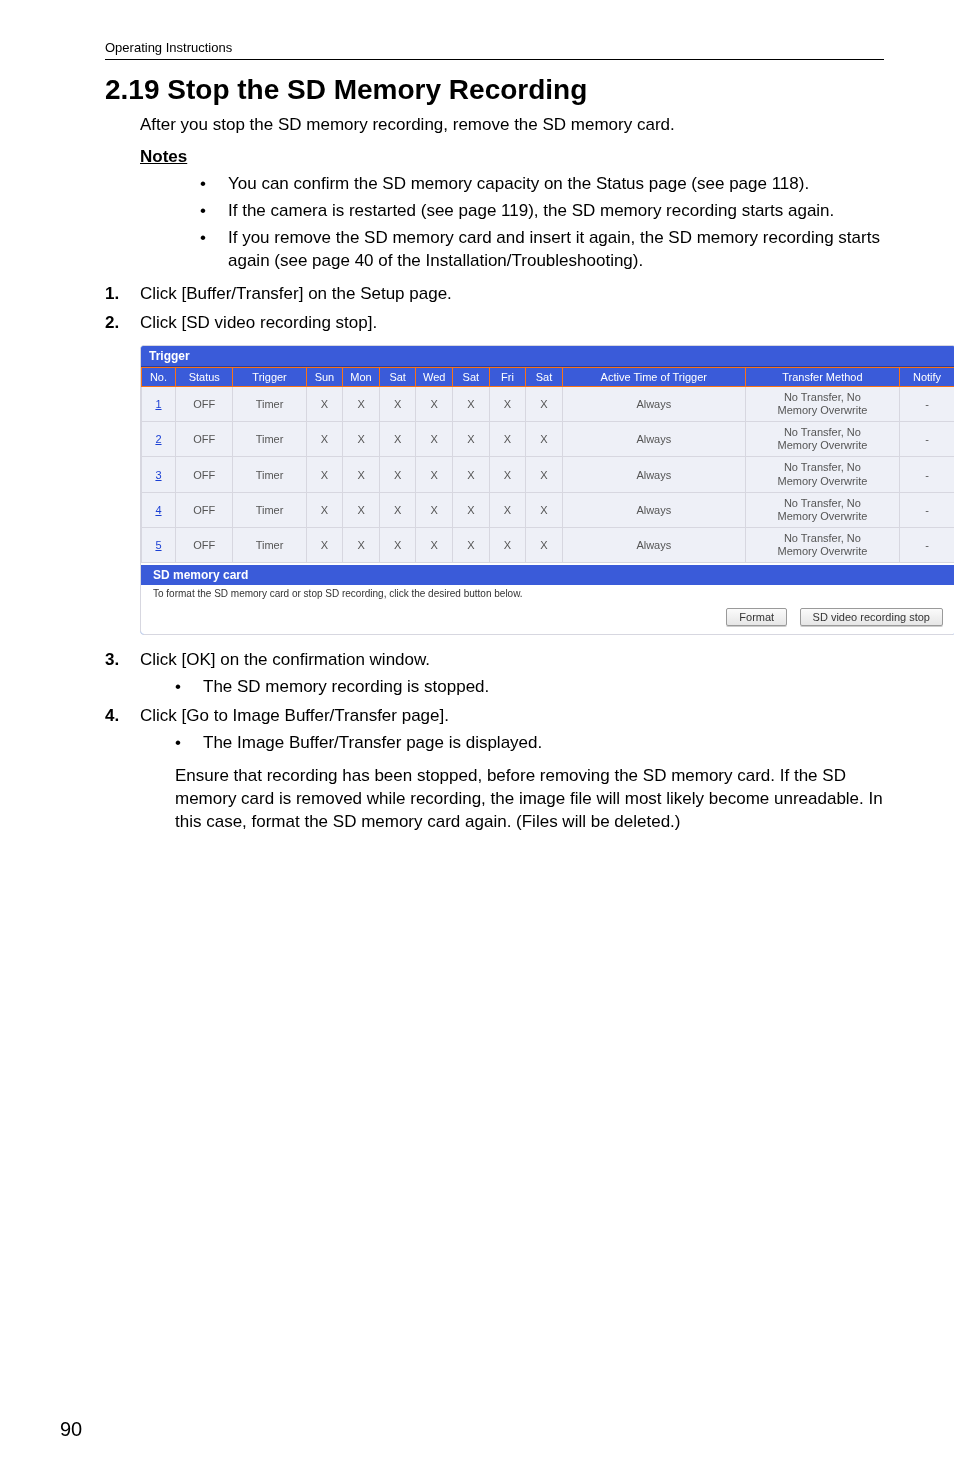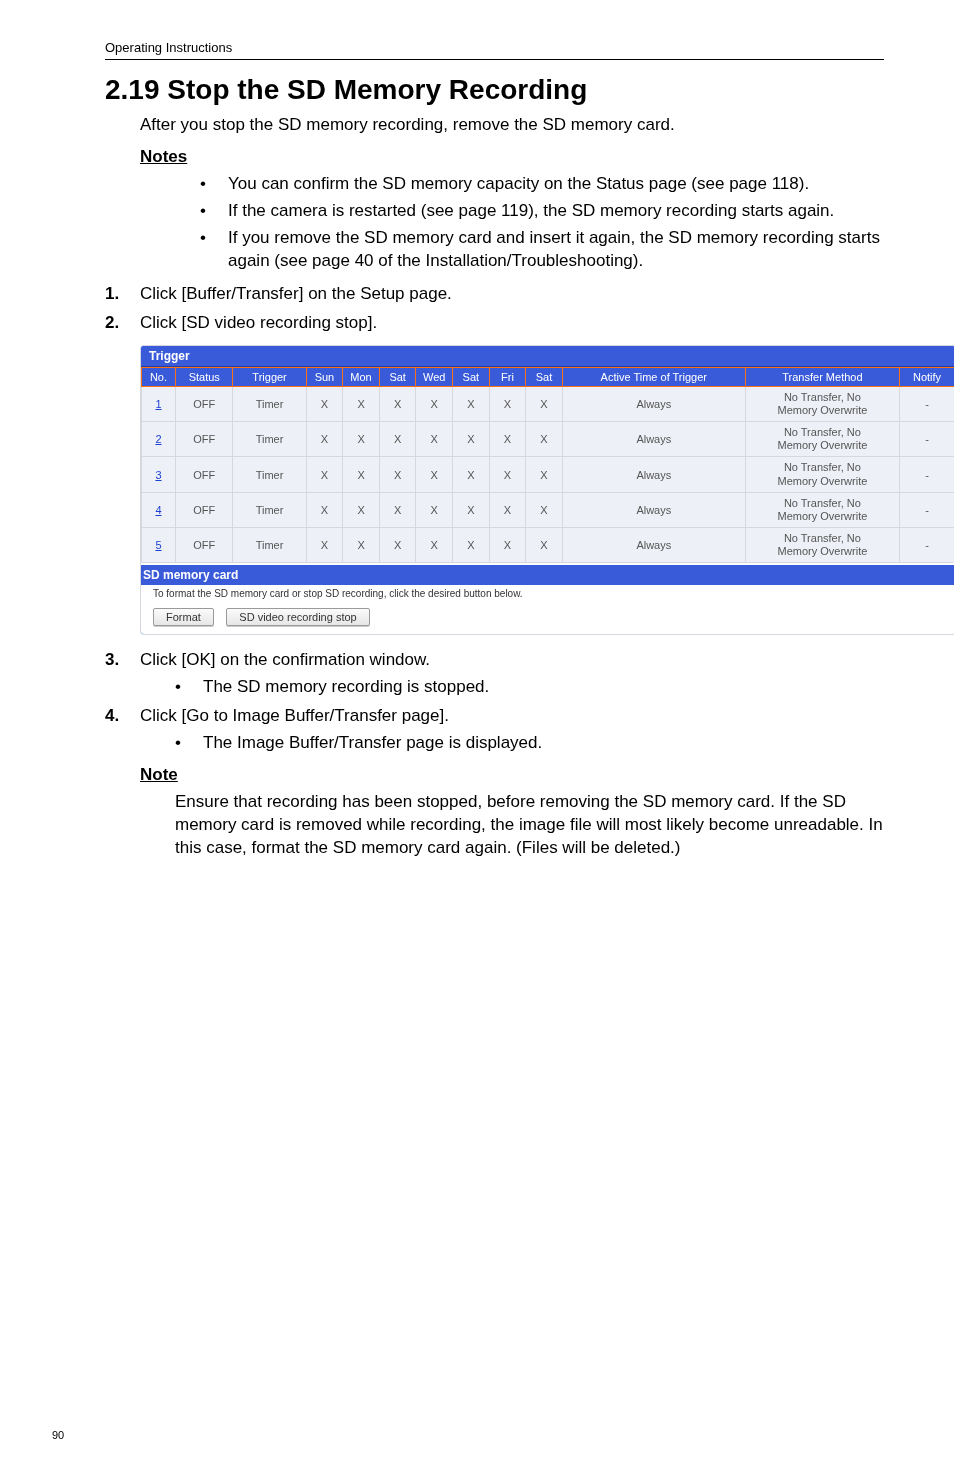--- a/index.html
+++ b/index.html
@@ -97,22 +97,22 @@
     top: 0;
   }
   .notep {
     font-size: 17px;
     line-height: 1.35;
     margin: 2px 0 16px 70px;
   }
   .footer-page {
     position: absolute;
     bottom: 34px;
-    left: 52px;
-    font-size: 11px;
+    left: 60px;
+    font-size: 20px;
   }
 
   
   .screenshot {
     margin: 10px 0 14px 35px;
     width: 816px;
     border: 1px solid #d7d7e0;
     border-radius: 4px;
     overflow: hidden;
     background: #3b82f6;
@@ -156,33 +156,33 @@
   .col-trig   { width: 56px; }
   .col-d      { width: 28px; }
   .col-active { width: 140px; }
   .col-xfer   { width: 118px; }
   .col-notify { width: 42px; }
   .ss-sub {
     background: #3a5bd9;
     color: #fff;
     font-weight: bold;
     font-size: 12px;
-    padding: 3px 2px;
+    padding: 3px 12px;
     border-top: 2px solid #fff;
   }
   .ss-note {
     font-size: 10px;
     color: #333;
     padding: 3px 8px 6px 12px;
     background: #fff;
   }
   .ss-btnrow {
     padding: 2px 8px 8px 8px;
     background: #fff;
-    text-align: left;
+    text-align: right;
   }
   .wbtn {
     display: inline-block;
     font-size: 11px;
     color: #333;
     border: 1px solid #9a9a9a;
     background: linear-gradient(#fbfbfb,#e6e6e6);
     padding: 2px 12px;
     border-radius: 2px;
     margin: 0 4px;
@@ -349,17 +349,16 @@
     </li>
     <li>
       <span class="sn">4.</span>
       <span>Click [Go to Image Buffer/Transfer page].</span>
       <ul class="sub">
         <li>The Image Buffer/Transfer page is displayed.</li>
       </ul>
     </li>
   </ol>
 
-  <div class="subhead">Note</div>
   <p class="notep">Ensure that recording has been stopped, before removing the SD memory card. If the SD memory card is removed while recording, the image file will most likely become unreadable. In this case, format the SD memory card again. (Files will be deleted.)</p>
 
   <div class="footer-page">90</div>
 </div>
 
 </body></html>

